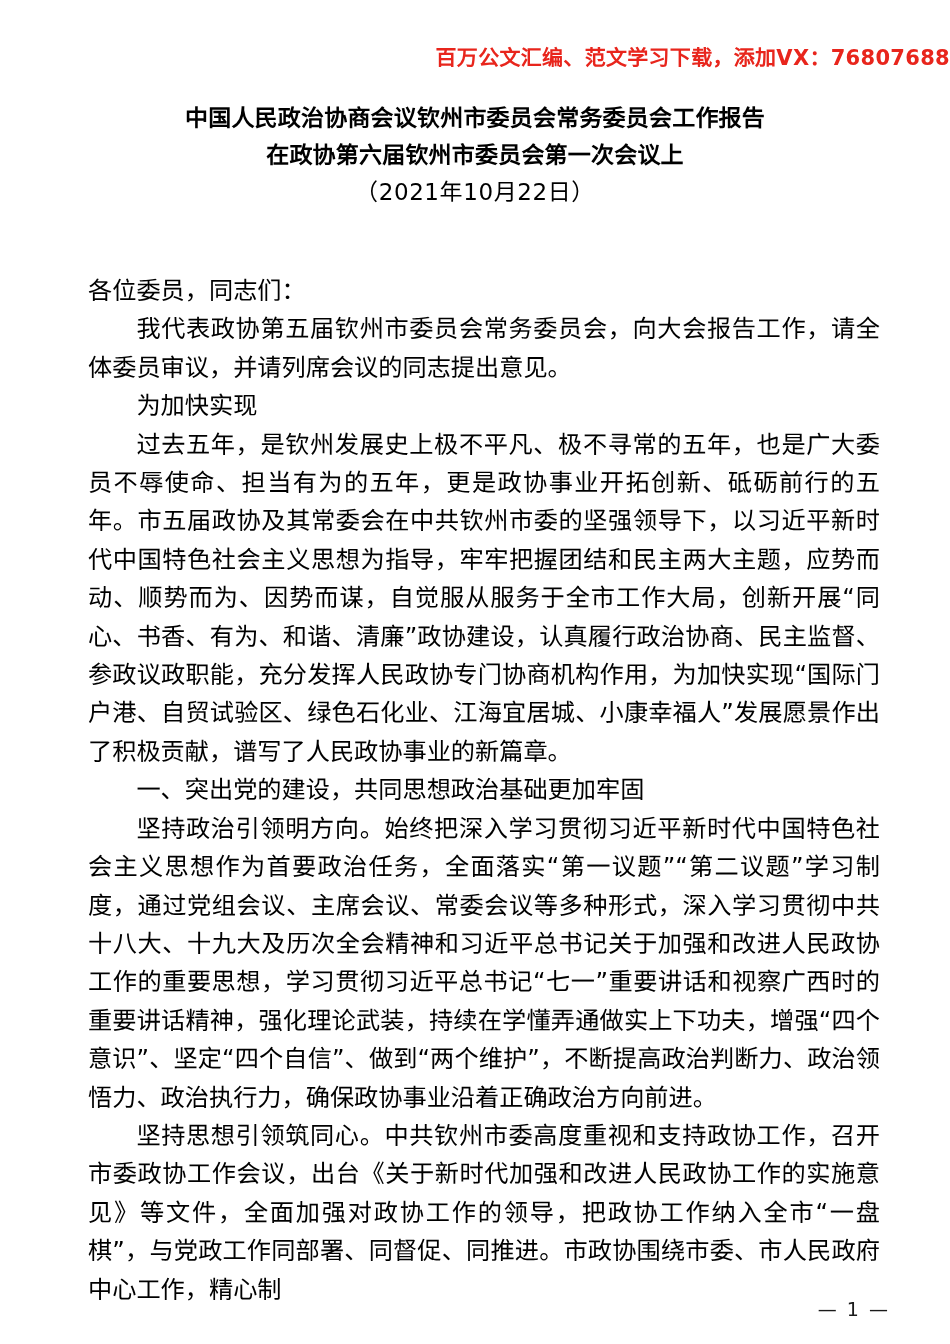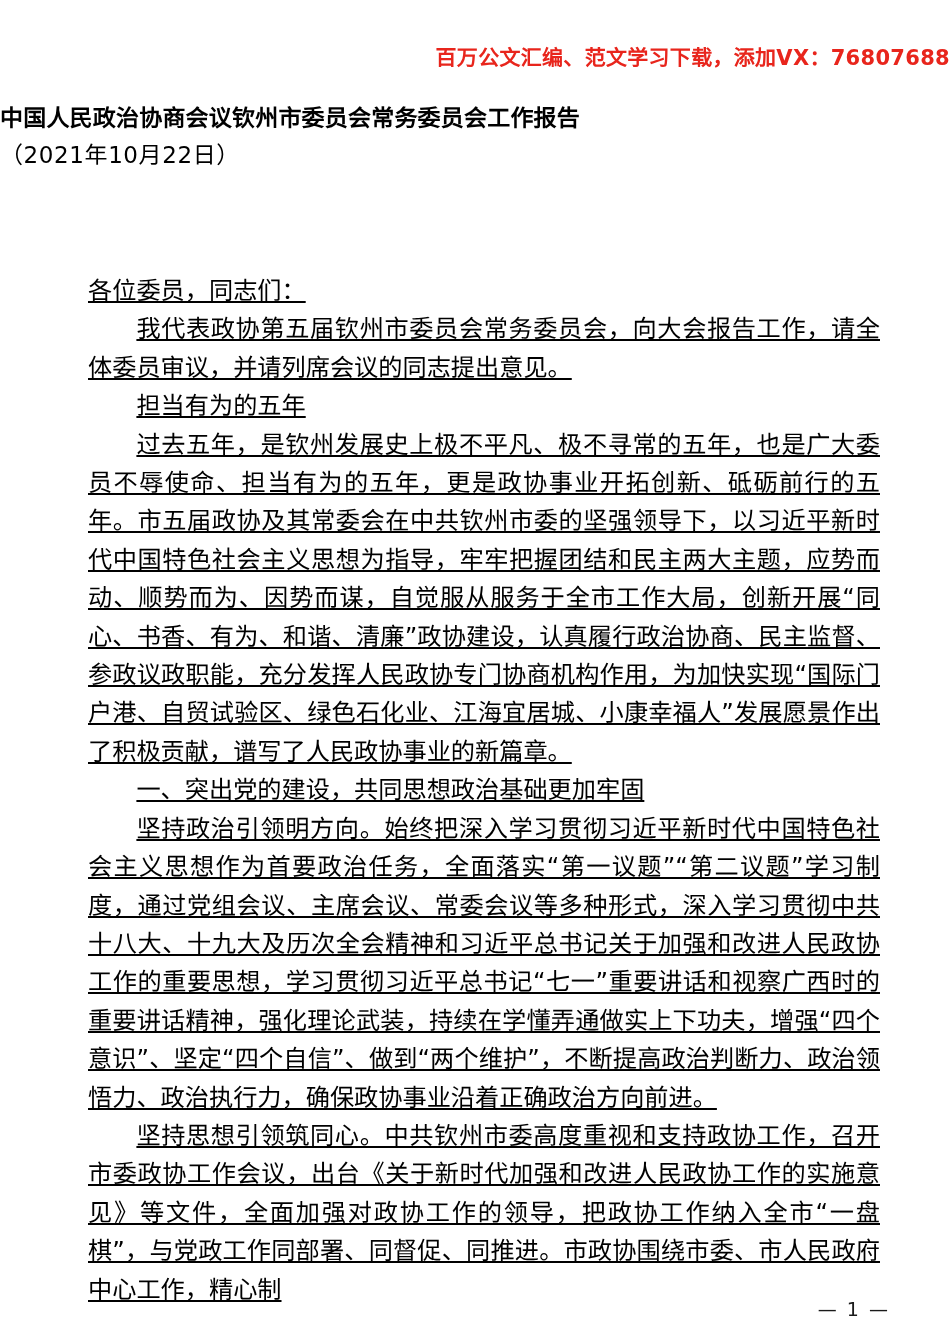--- a/index.html
+++ b/index.html
@@ -34,21 +34,21 @@
     letter-spacing: 0.3px;
     white-space: nowrap;
   }
 
   
   .title-block {
     position: absolute;
     top: 100px;
     left: 0;
     width: 950px;
-    text-align: left;
+    text-align: center;
   }
   .title-line {
     font-size: 23px;
     line-height: 37px;
     font-weight: 700;
     letter-spacing: 0.2px;
     white-space: nowrap;
   }
   .title-line.sub {
     font-weight: 700;
@@ -66,21 +66,20 @@
     width: 792px;
   }
   .para {
     font-size: 24.2px;
     line-height: 38.4px;
     text-align: justify;
     text-justify: inter-ideograph;
     letter-spacing: 0px;
     margin: 0;
     word-break: break-all;
-    text-decoration: underline;
   }
   .para.indent {
     text-indent: 2em;
   }
   .para.flush {
     text-indent: 0;
   }
   .para.section-head {
     text-indent: 2em;
   }
@@ -102,30 +101,31 @@
 </style>
 </head>
 <body>
 
 <div class="page">
 
   <div class="promo-banner" style="color: rgb(232, 37, 28);">百万公文汇编、范文学习下载，添加VX：76807688</div>
 
   <div class="title-block">
     <div class="title-line">中国人民政治协商会议钦州市委员会常务委员会工作报告</div>
+    <div class="title-line sub">在政协第六届钦州市委员会第一次会议上</div>
     <div class="title-line date">（2021年10月22日）</div>
   </div>
 
   <div class="body-area">
 
     <p class="para flush">各位委员，同志们：</p>
 
     <p class="para indent">我代表政协第五届钦州市委员会常务委员会，向大会报告工作，请全体委员审议，并请列席会议的同志提出意见。</p>
 
-    <p class="para indent">担当有为的五年</p>
+    <p class="para indent">为加快实现</p>
 
     <p class="para indent">过去五年，是钦州发展史上极不平凡、极不寻常的五年，也是广大委员不辱使命、担当有为的五年，更是政协事业开拓创新、砥砺前行的五年。市五届政协及其常委会在中共钦州市委的坚强领导下，以习近平新时代中国特色社会主义思想为指导，牢牢把握团结和民主两大主题，应势而动、顺势而为、因势而谋，自觉服从服务于全市工作大局，创新开展“同心、书香、有为、和谐、清廉”政协建设，认真履行政治协商、民主监督、参政议政职能，充分发挥人民政协专门协商机构作用，为加快实现“国际门户港、自贸试验区、绿色石化业、江海宜居城、小康幸福人”发展愿景作出了积极贡献，谱写了人民政协事业的新篇章。</p>
 
     <p class="para section-head">一、突出党的建设，共同思想政治基础更加牢固</p>
 
     <p class="para indent">坚持政治引领明方向。始终把深入学习贯彻习近平新时代中国特色社会主义思想作为首要政治任务，全面落实“第一议题”“第二议题”学习制度，通过党组会议、主席会议、常委会议等多种形式，深入学习贯彻中共十八大、十九大及历次全会精神和习近平总书记关于加强和改进人民政协工作的重要思想，学习贯彻习近平总书记“七一”重要讲话和视察广西时的重要讲话精神，强化理论武装，持续在学懂弄通做实上下功夫，增强“四个意识”、坚定“四个自信”、做到“两个维护”，不断提高政治判断力、政治领悟力、政治执行力，确保政协事业沿着正确政治方向前进。</p>
 
     <p class="para indent">坚持思想引领筑同心。中共钦州市委高度重视和支持政协工作，召开市委政协工作会议，出台《关于新时代加强和改进人民政协工作的实施意见》等文件，全面加强对政协工作的领导，把政协工作纳入全市“一盘棋”，与党政工作同部署、同督促、同推进。市政协围绕市委、市人民政府中心工作，精心制</p>
 
   </div>

